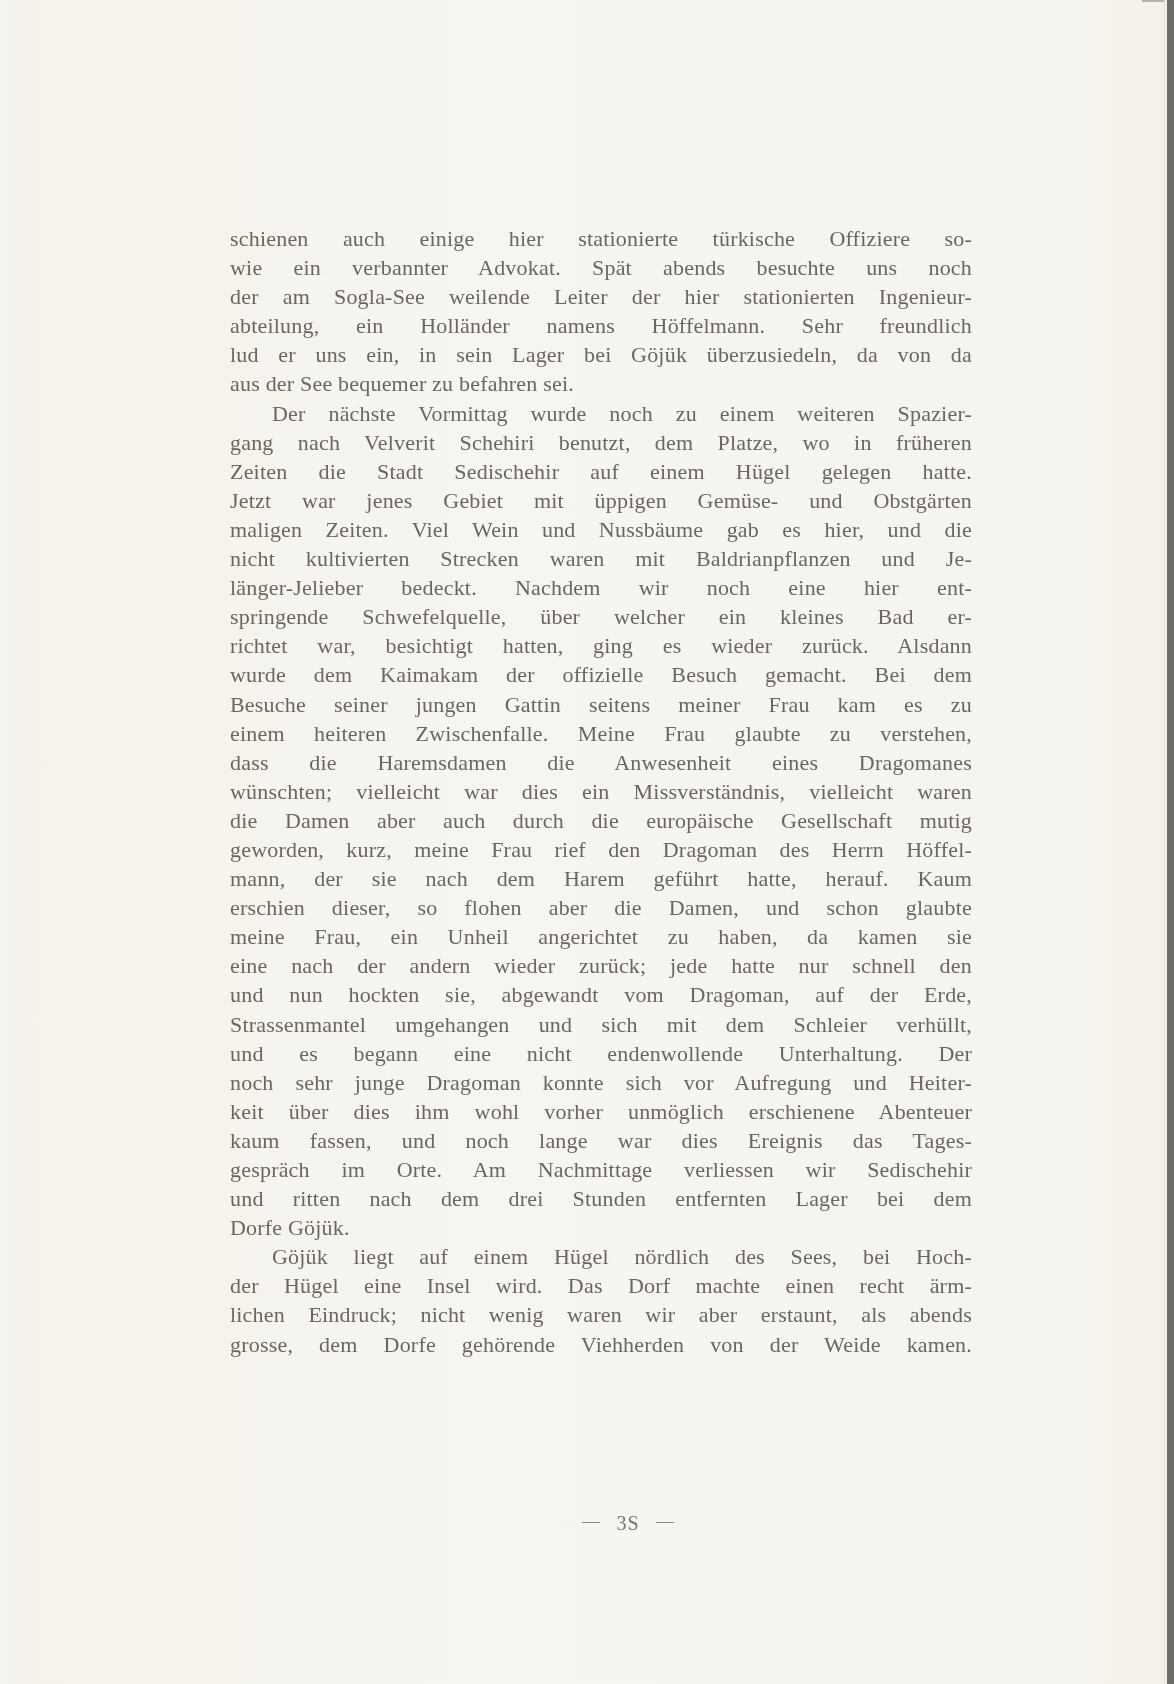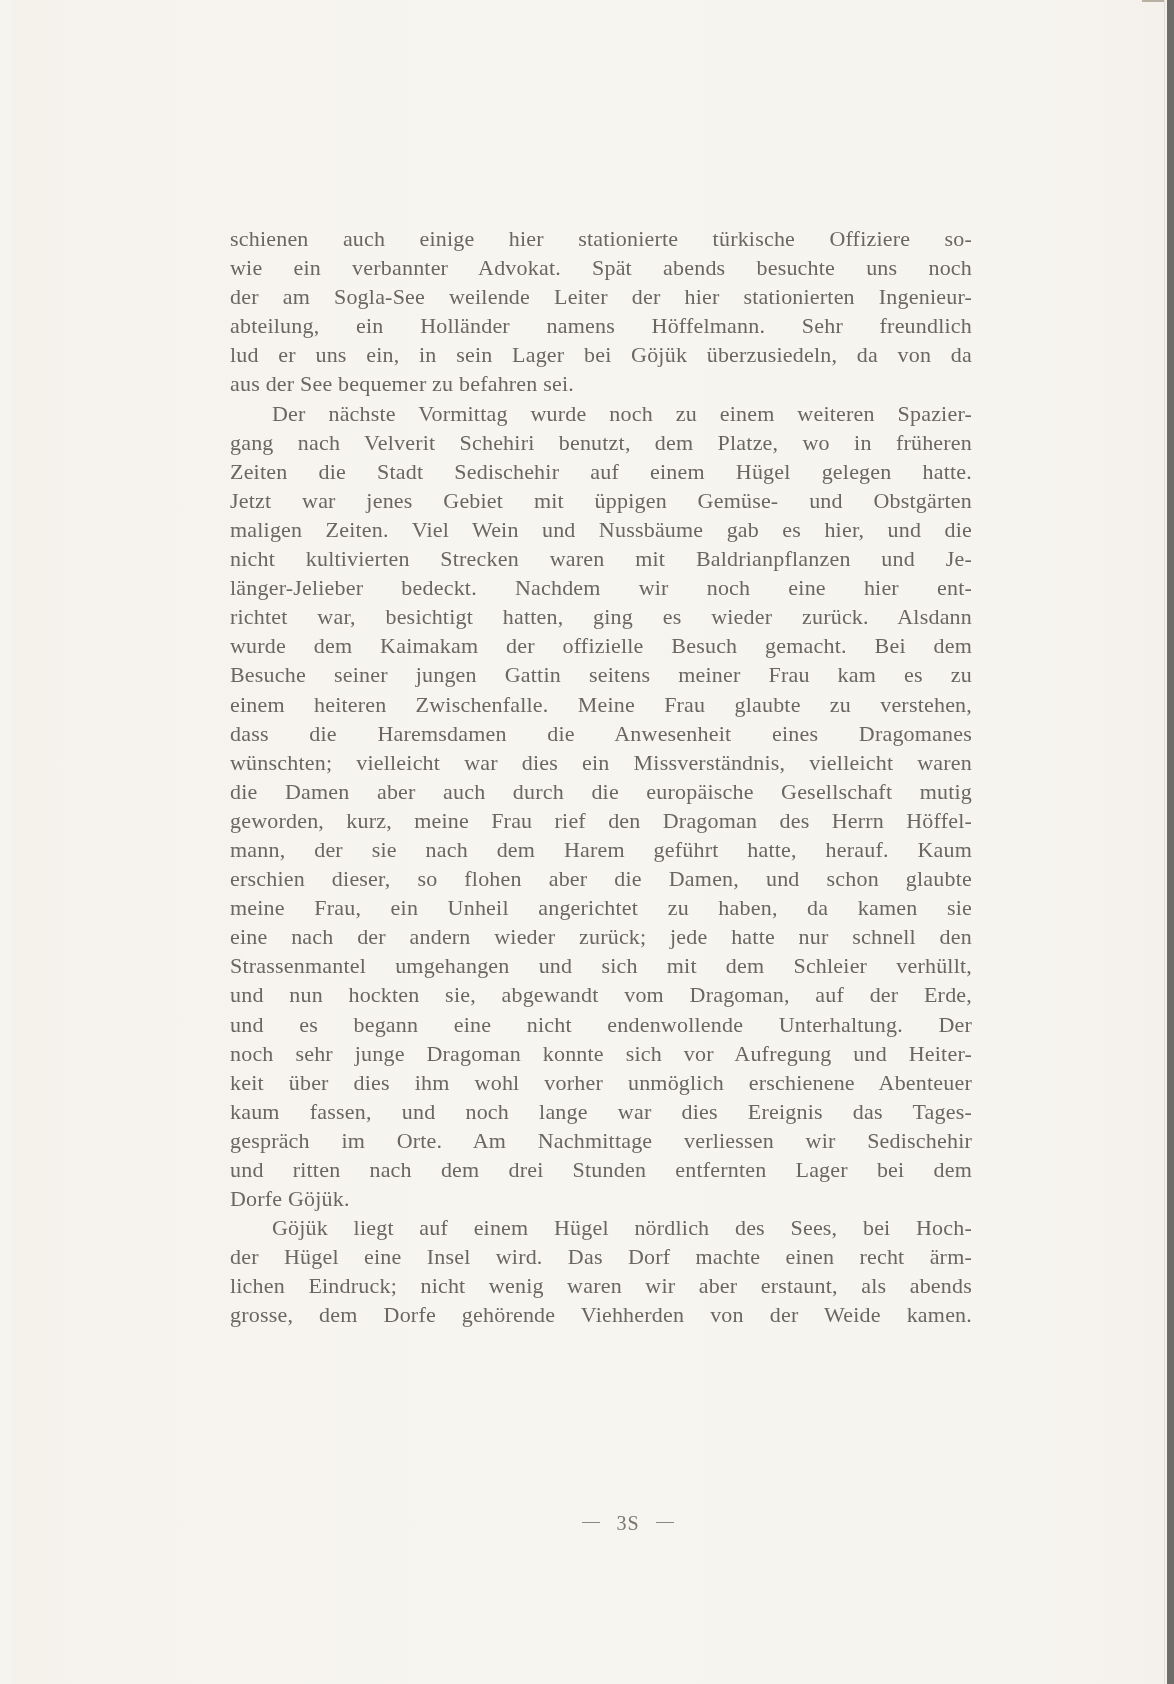--- a/index.html
+++ b/index.html
@@ -119,34 +119,35 @@
     <span class="line">abteilung, ein Holländer namens Höffelmann.  Sehr freundlich</span>
     <span class="line">lud er uns ein, in sein Lager bei Göjük überzusiedeln, da von da</span>
     <span class="line last">aus der See bequemer zu befahren sei.</span>
     <span class="line indent">Der nächste Vormittag wurde noch zu einem weiteren Spazier-</span>
     <span class="line">gang nach Velverit Schehiri benutzt, dem Platze, wo in früheren</span>
     <span class="line">Zeiten die Stadt Sedischehir auf einem Hügel gelegen hatte.</span>
     <span class="line">Jetzt war jenes Gebiet mit üppigen Gemüse- und Obstgärten</span>
     <span class="line">maligen Zeiten.  Viel Wein und Nussbäume gab es hier, und die</span>
     <span class="line">nicht kultivierten Strecken waren mit Baldrianpflanzen und Je-</span>
     <span class="line">länger-Jelieber bedeckt.  Nachdem wir noch eine hier ent-</span>
+    <span class="line">springende Schwefelquelle, über welcher ein kleines Bad er-</span>
     <span class="line">richtet war, besichtigt hatten, ging es wieder zurück.  Alsdann</span>
     <span class="line">wurde dem Kaimakam der offizielle Besuch gemacht.  Bei dem</span>
     <span class="line">Besuche seiner jungen Gattin seitens meiner Frau kam es zu</span>
     <span class="line">einem heiteren Zwischenfalle.  Meine Frau glaubte zu verstehen,</span>
     <span class="line">dass die Haremsdamen die Anwesenheit eines Dragomanes</span>
     <span class="line">wünschten; vielleicht war dies ein Missverständnis, vielleicht waren</span>
     <span class="line">die Damen aber auch durch die europäische Gesellschaft mutig</span>
     <span class="line">geworden, kurz, meine Frau rief den Dragoman des Herrn Höffel-</span>
     <span class="line">mann, der sie nach dem Harem geführt hatte, herauf.  Kaum</span>
     <span class="line">erschien dieser, so flohen aber die Damen, und schon glaubte</span>
     <span class="line">meine Frau, ein Unheil angerichtet zu haben, da kamen sie</span>
     <span class="line">eine nach der andern wieder zurück; jede hatte nur schnell den</span>
+    <span class="line">und nun hockten sie, abgewandt vom Dragoman, auf der Erde,</span>
     <span class="line">Strassenmantel umgehangen und sich mit dem Schleier verhüllt,</span>
-    <span class="line">und nun hockten sie, abgewandt vom Dragoman, auf der Erde,</span>
     <span class="line">und es begann eine nicht endenwollende Unterhaltung.  Der</span>
     <span class="line">noch sehr junge Dragoman konnte sich vor Aufregung und Heiter-</span>
     <span class="line">keit über dies ihm wohl vorher unmöglich erschienene Abenteuer</span>
     <span class="line">kaum fassen, und noch lange war dies Ereignis das Tages-</span>
     <span class="line">gespräch im Orte.  Am Nachmittage verliessen wir Sedischehir</span>
     <span class="line">und ritten nach dem drei Stunden entfernten Lager bei dem</span>
     <span class="line last">Dorfe Göjük.</span>
     <span class="line indent">Göjük liegt auf einem Hügel nördlich des Sees, bei Hoch-</span>
     <span class="line">der Hügel eine Insel wird.  Das Dorf machte einen recht ärm-</span>
     <span class="line">lichen Eindruck; nicht wenig waren wir aber erstaunt, als abends</span>

